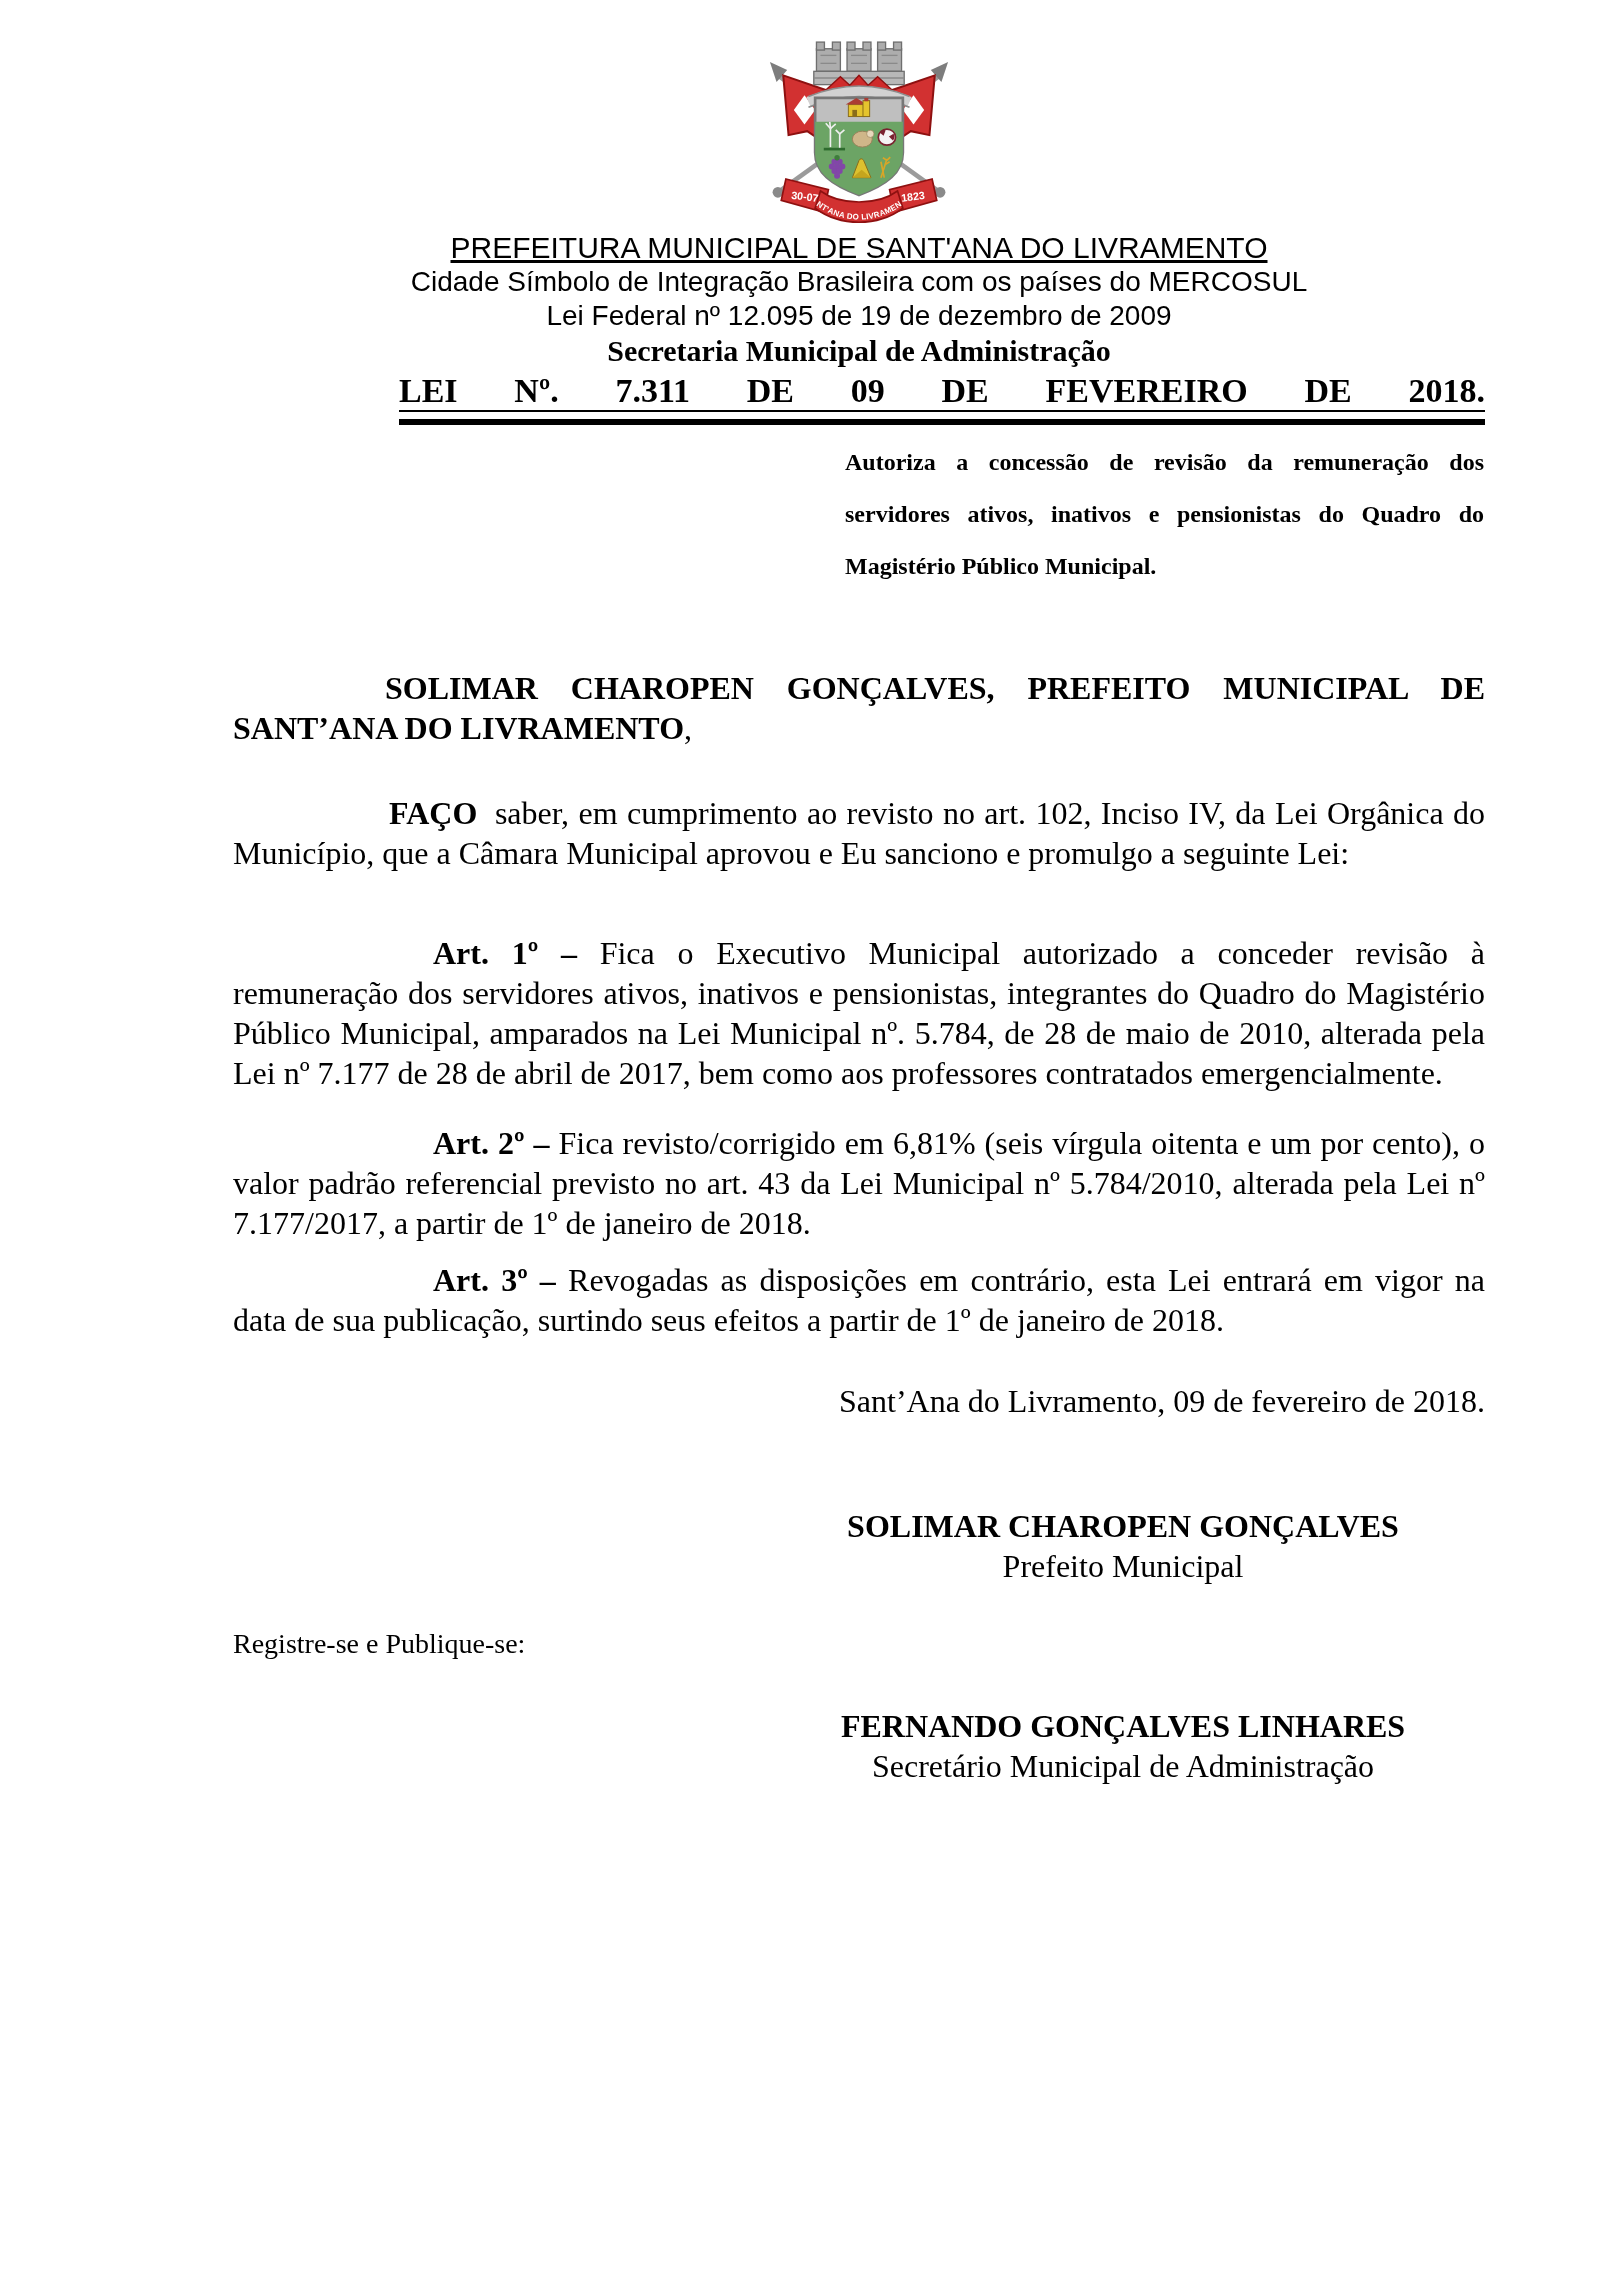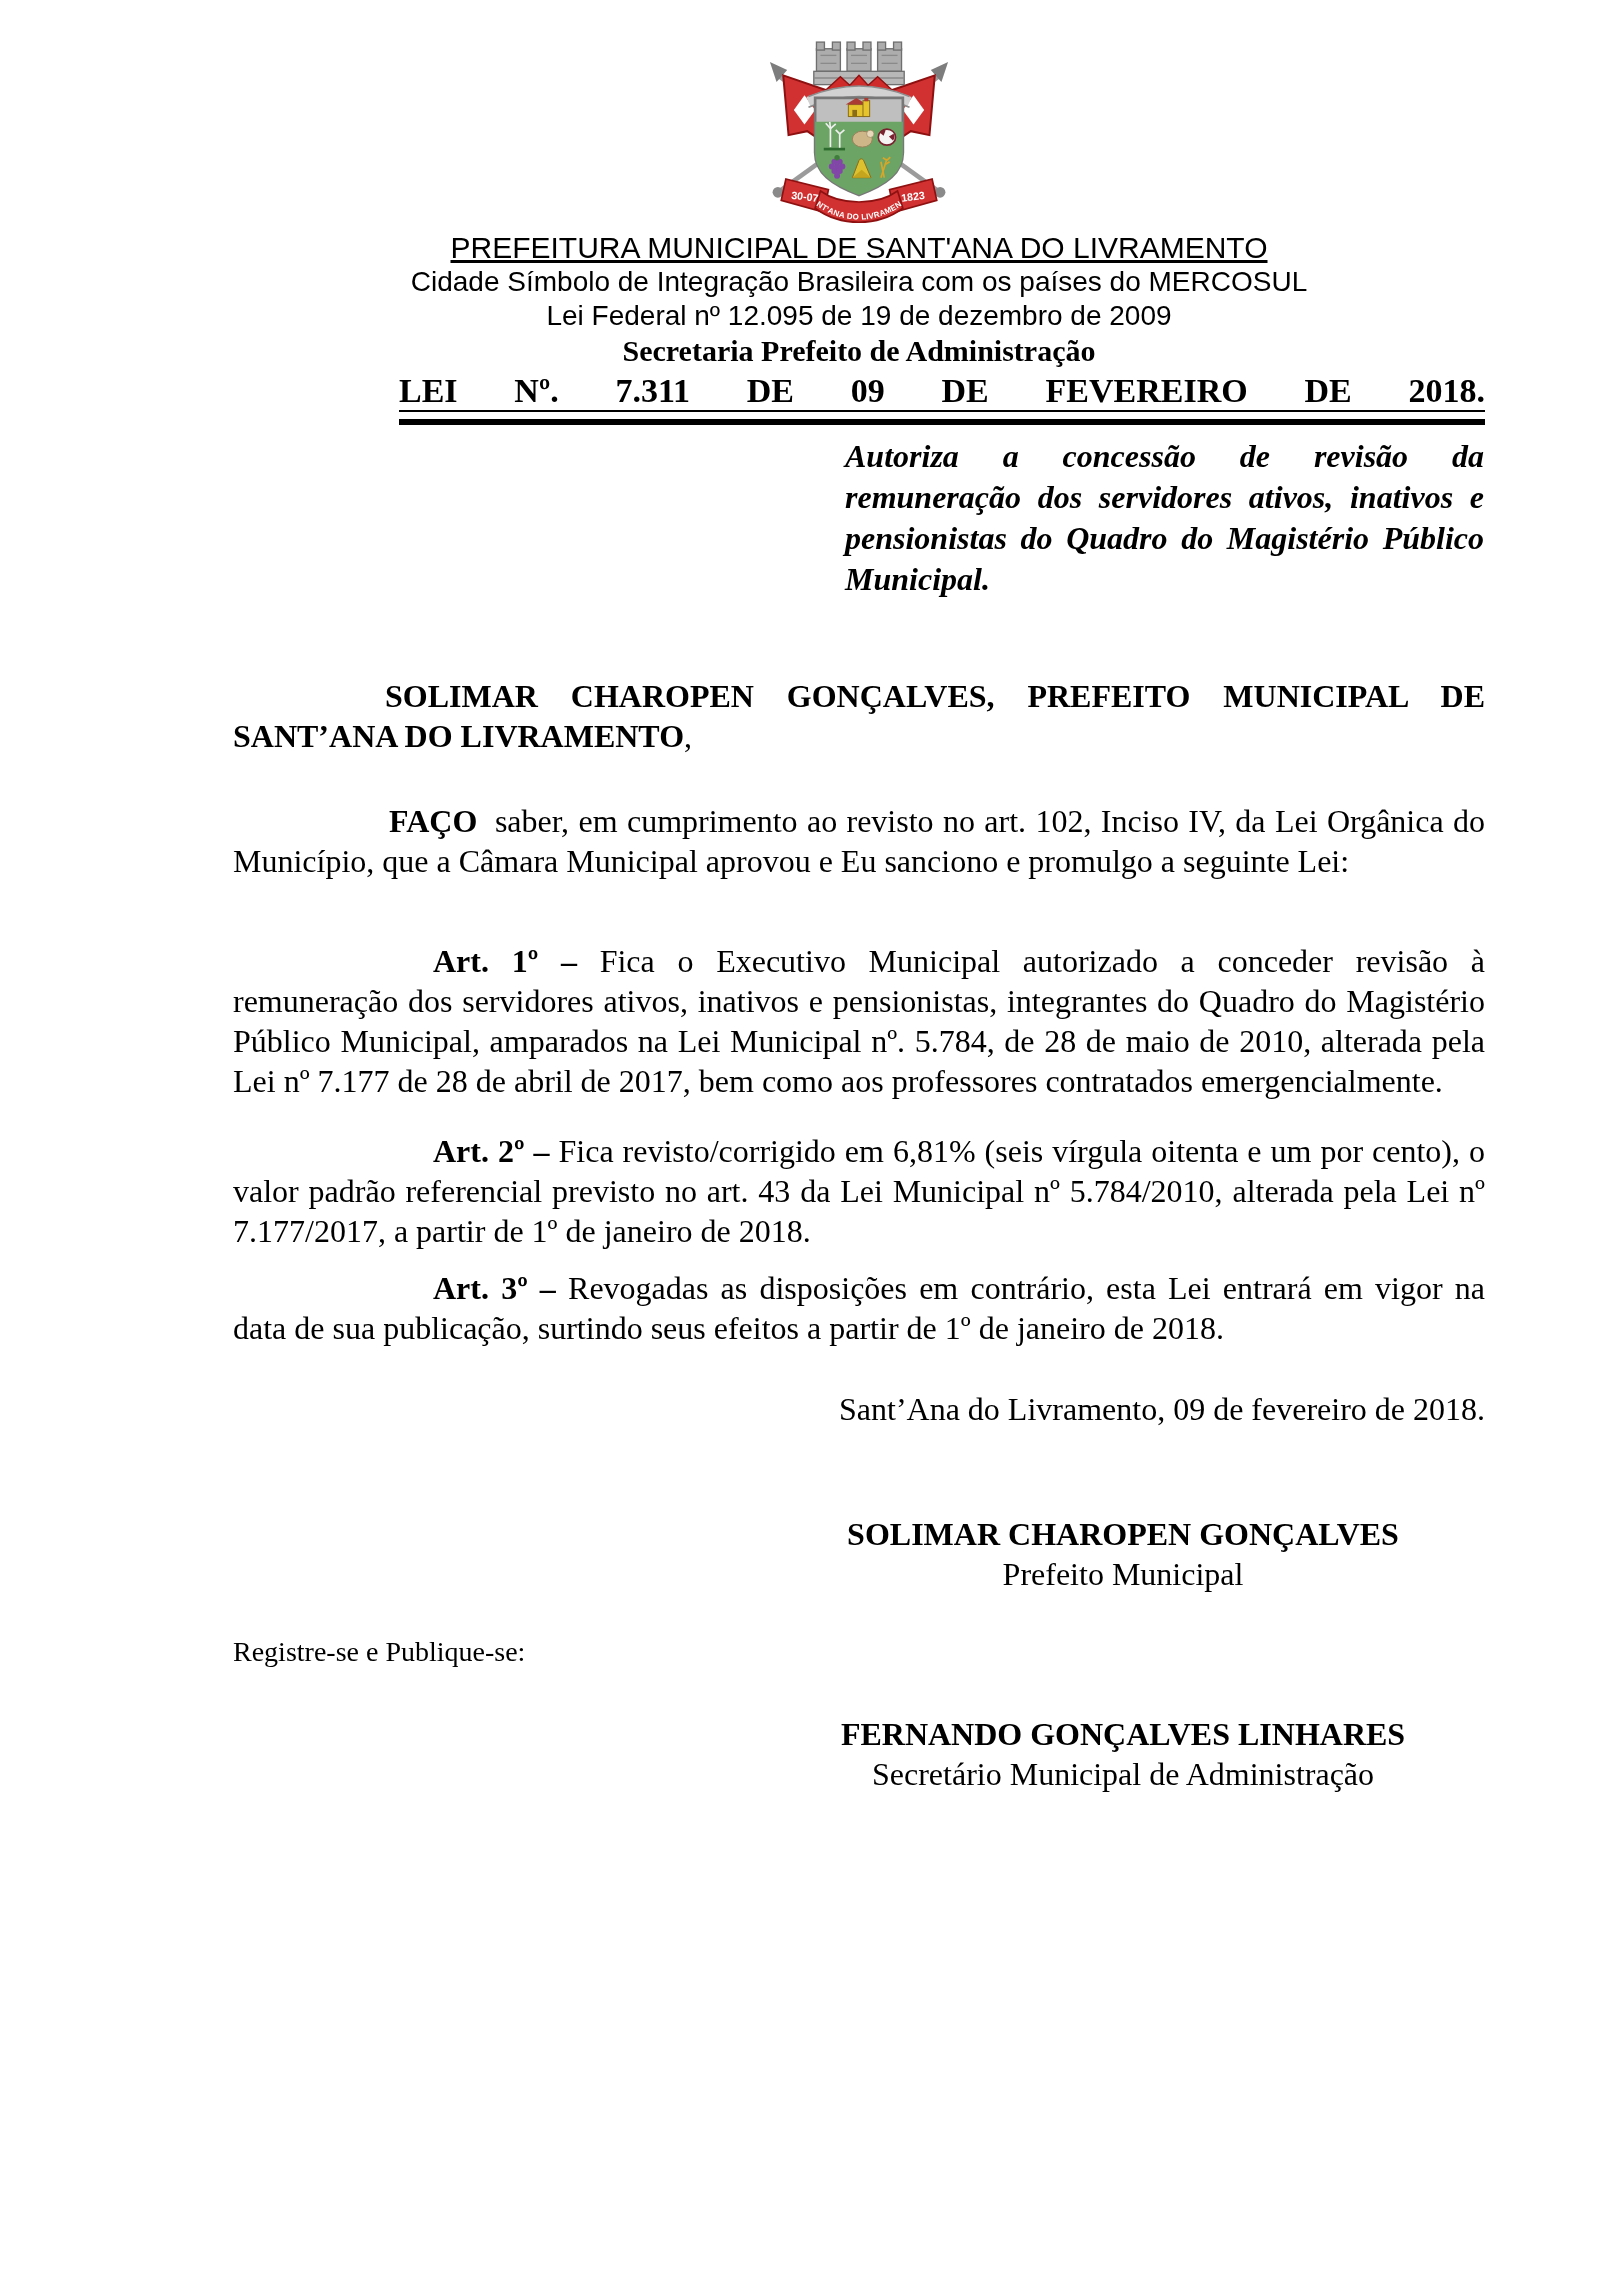--- a/index.html
+++ b/index.html
@@ -28,22 +28,22 @@
   }
   .law-title {
     display:flex; justify-content:space-between; align-items:baseline;
     font-weight:bold; font-size:34px; line-height:38px;
     border-bottom:2px solid #000;
     gap:8px;
   }
 
   .ementa {
     margin:10.8px 0 0 612px; width:639px;
-    font-weight:bold; font-style:italic;
-    font-size:32px; line-height:41px; text-align:justify;
+    font-weight:bold; 
+    font-size:24px; line-height:52px; text-align:justify;
   }
 
   .par { font-size:32px; line-height:40px; text-align:justify; margin:0; }
   .preamble { margin-top:76px; text-indent:152px; }
   .preamble .b { font-weight:bold; }
   .faco { margin-top:45px; text-indent:156px; }
   .faco .b { font-weight:bold; padding-right:17.6px; }
   .art { text-indent:200px; }
   .art .b { font-weight:bold; }
   .art1 { margin-top:60px; }
@@ -188,21 +188,21 @@
         </text>
         <text x="88" y="250" transform="rotate(7 88 250)" text-anchor="middle" font-family="Liberation Sans, sans-serif" font-size="16" font-weight="bold" fill="#ffffff">30-07</text>
         <text x="252" y="250" transform="rotate(-7 252 250)" text-anchor="middle" font-family="Liberation Sans, sans-serif" font-size="16" font-weight="bold" fill="#ffffff">1823</text>
       </g>
     </svg>
   </div>
 
   <div class="hdr hdr-sans-lg">PREFEITURA MUNICIPAL DE SANT'ANA DO LIVRAMENTO</div>
   <div class="hdr hdr-sans">Cidade Símbolo de Integração Brasileira com os países do MERCOSUL</div>
   <div class="hdr hdr-sans">Lei Federal nº 12.095 de 19 de dezembro de 2009</div>
-  <div class="hdr hdr-serif-b">Secretaria Prefeito de Administração</div>
+  <div class="hdr hdr-serif-b">Secretaria Municipal de Administração</div>
 
   <div class="law-title-outer">
     <div class="law-title">
       <span>LEI</span>
       <span>Nº.</span>
       <span>7.311</span>
       <span>DE</span>
       <span>09</span>
       <span>DE</span>
       <span>FEVEREIRO</span>

